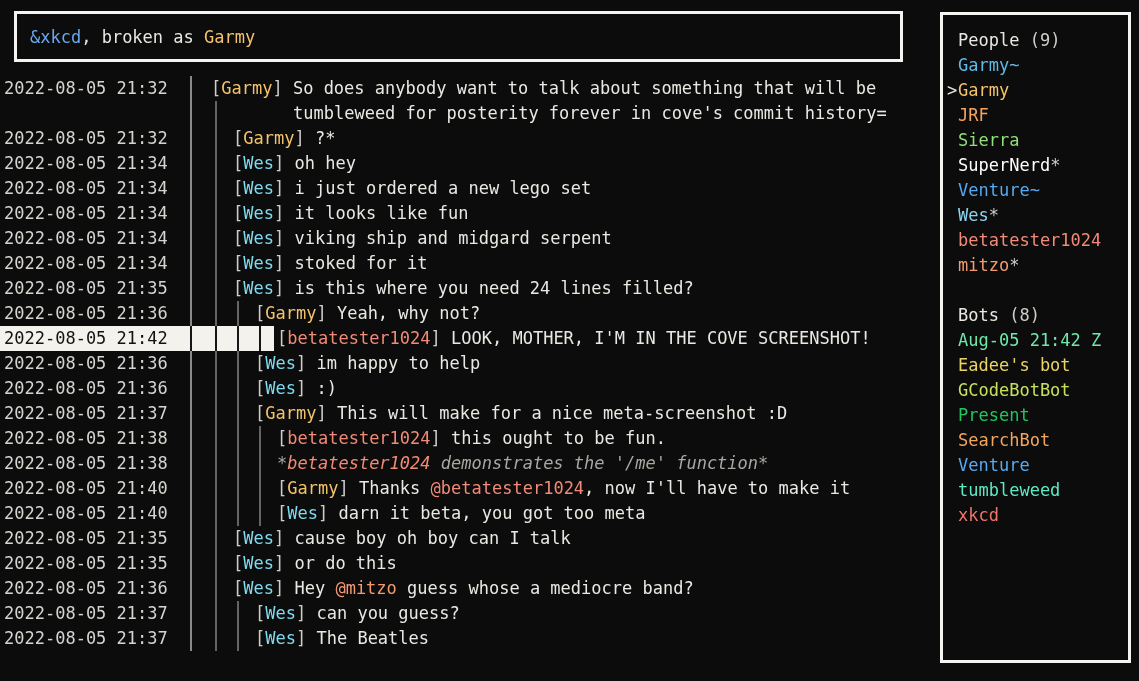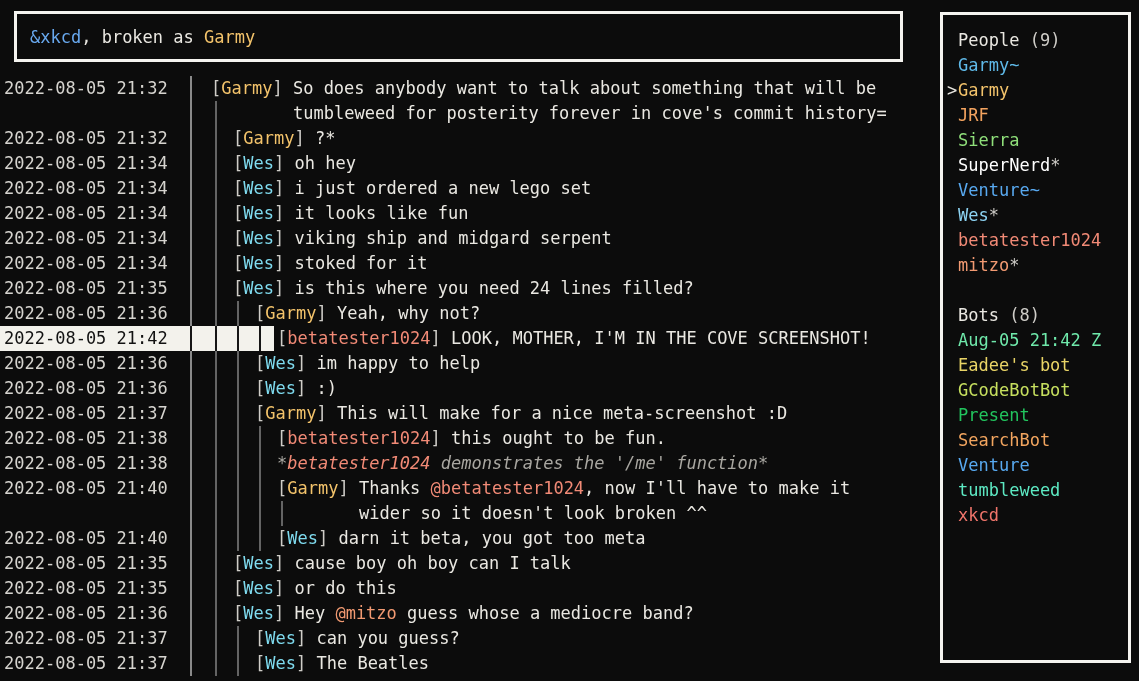--- a/index.html
+++ b/index.html
@@ -57,21 +57,20 @@
     <div class="crow"><span class="ts">2022-08-05 21:34</span><i class="pipe gut" style="left: 190px;"></i><i class="pipe" style="left: 215px;"></i><span class="msg" style="left: 233px;"><span style="color: rgb(207, 205, 200);">[</span><span class="bold" style="color: rgb(127, 219, 239);">Wes</span><span style="color: rgb(207, 205, 200);">] </span><span style="color: rgb(234, 232, 226);">stoked for it</span></span></div>
     <div class="crow"><span class="ts">2022-08-05 21:35</span><i class="pipe gut" style="left: 190px;"></i><i class="pipe" style="left: 215px;"></i><span class="msg" style="left: 233px;"><span style="color: rgb(207, 205, 200);">[</span><span class="bold" style="color: rgb(127, 219, 239);">Wes</span><span style="color: rgb(207, 205, 200);">] </span><span style="color: rgb(234, 232, 226);">is this where you need 24 lines filled?</span></span></div>
     <div class="crow"><span class="ts">2022-08-05 21:36</span><i class="pipe gut" style="left: 190px;"></i><i class="pipe" style="left: 215px;"></i><i class="pipe" style="left: 237px;"></i><span class="msg" style="left: 255px;"><span style="color: rgb(207, 205, 200);">[</span><span class="bold" style="color: rgb(243, 195, 107);">Garmy</span><span style="color: rgb(207, 205, 200);">] </span><span style="color: rgb(234, 232, 226);">Yeah, why not?</span></span></div>
     <div class="crow hl"><span class="hlbg"></span><span class="ts">2022-08-05 21:42</span><i class="pipe gut" style="left: 190px;"></i><i class="pipe" style="left: 215px;"></i><i class="pipe" style="left: 237px;"></i><i class="pipe" style="left: 259px;"></i><span class="msg" style="left: 277px;"><span style="color: rgb(207, 205, 200);">[</span><span class="bold" style="color: rgb(241, 138, 118);">betatester1024</span><span style="color: rgb(207, 205, 200);">] </span><span style="color: rgb(234, 232, 226);">LOOK, MOTHER, I'M IN THE COVE SCREENSHOT!</span></span></div>
     <div class="crow"><span class="ts">2022-08-05 21:36</span><i class="pipe gut" style="left: 190px;"></i><i class="pipe" style="left: 215px;"></i><i class="pipe" style="left: 237px;"></i><span class="msg" style="left: 255px;"><span style="color: rgb(207, 205, 200);">[</span><span class="bold" style="color: rgb(127, 219, 239);">Wes</span><span style="color: rgb(207, 205, 200);">] </span><span style="color: rgb(234, 232, 226);">im happy to help</span></span></div>
     <div class="crow"><span class="ts">2022-08-05 21:36</span><i class="pipe gut" style="left: 190px;"></i><i class="pipe" style="left: 215px;"></i><i class="pipe" style="left: 237px;"></i><span class="msg" style="left: 255px;"><span style="color: rgb(207, 205, 200);">[</span><span class="bold" style="color: rgb(127, 219, 239);">Wes</span><span style="color: rgb(207, 205, 200);">] </span><span style="color: rgb(234, 232, 226);">:)</span></span></div>
     <div class="crow"><span class="ts">2022-08-05 21:37</span><i class="pipe gut" style="left: 190px;"></i><i class="pipe" style="left: 215px;"></i><i class="pipe" style="left: 237px;"></i><span class="msg" style="left: 255px;"><span style="color: rgb(207, 205, 200);">[</span><span class="bold" style="color: rgb(243, 195, 107);">Garmy</span><span style="color: rgb(207, 205, 200);">] </span><span style="color: rgb(234, 232, 226);">This will make for a nice meta-screenshot :D</span></span></div>
     <div class="crow"><span class="ts">2022-08-05 21:38</span><i class="pipe gut" style="left: 190px;"></i><i class="pipe" style="left: 215px;"></i><i class="pipe" style="left: 237px;"></i><i class="pipe" style="left: 259px;"></i><span class="msg" style="left: 277px;"><span style="color: rgb(207, 205, 200);">[</span><span class="bold" style="color: rgb(241, 138, 118);">betatester1024</span><span style="color: rgb(207, 205, 200);">] </span><span style="color: rgb(234, 232, 226);">this ought to be fun.</span></span></div>
     <div class="crow"><span class="ts">2022-08-05 21:38</span><i class="pipe gut" style="left: 190px;"></i><i class="pipe" style="left: 215px;"></i><i class="pipe" style="left: 237px;"></i><i class="pipe" style="left: 259px;"></i><span class="msg" style="left: 277px;"><span class="it" style="color: rgb(169, 167, 161);">*</span><span class="bold it" style="color: rgb(241, 138, 118);">betatester1024</span><span class="it" style="color: rgb(169, 167, 161);"> demonstrates the '/me' function*</span></span></div>
     <div class="crow"><span class="ts">2022-08-05 21:40</span><i class="pipe gut" style="left: 190px;"></i><i class="pipe" style="left: 215px;"></i><i class="pipe" style="left: 237px;"></i><i class="pipe" style="left: 259px;"></i><span class="msg" style="left: 277px;"><span style="color: rgb(207, 205, 200);">[</span><span class="bold" style="color: rgb(243, 195, 107);">Garmy</span><span style="color: rgb(207, 205, 200);">] </span><span style="color: rgb(234, 232, 226);">Thanks </span><span class="bold" style="color: rgb(241, 138, 118);">@betatester1024</span><span style="color: rgb(234, 232, 226);">, now I'll have to make it</span></span></div>
-    <div class="crow"><span class="ts"></span><i class="pipe gut" style="left: 190px;"></i><i class="pipe" style="left: 215px;"></i><i class="pipe" style="left: 237px;"></i><i class="pipe" style="left: 259px;"></i><i class="pipe" style="left: 281px;"></i><span class="msg" style="left: 359px;"><span style="color: rgb(234, 232, 226);">wider so it doesn't look broken ^^</span></span></div>
     <div class="crow"><span class="ts">2022-08-05 21:40</span><i class="pipe gut" style="left: 190px;"></i><i class="pipe" style="left: 215px;"></i><i class="pipe" style="left: 237px;"></i><i class="pipe" style="left: 259px;"></i><span class="msg" style="left: 277px;"><span style="color: rgb(207, 205, 200);">[</span><span class="bold" style="color: rgb(127, 219, 239);">Wes</span><span style="color: rgb(207, 205, 200);">] </span><span style="color: rgb(234, 232, 226);">darn it beta, you got too meta</span></span></div>
     <div class="crow"><span class="ts">2022-08-05 21:35</span><i class="pipe gut" style="left: 190px;"></i><i class="pipe" style="left: 215px;"></i><span class="msg" style="left: 233px;"><span style="color: rgb(207, 205, 200);">[</span><span class="bold" style="color: rgb(127, 219, 239);">Wes</span><span style="color: rgb(207, 205, 200);">] </span><span style="color: rgb(234, 232, 226);">cause boy oh boy can I talk</span></span></div>
     <div class="crow"><span class="ts">2022-08-05 21:35</span><i class="pipe gut" style="left: 190px;"></i><i class="pipe" style="left: 215px;"></i><span class="msg" style="left: 233px;"><span style="color: rgb(207, 205, 200);">[</span><span class="bold" style="color: rgb(127, 219, 239);">Wes</span><span style="color: rgb(207, 205, 200);">] </span><span style="color: rgb(234, 232, 226);">or do this</span></span></div>
     <div class="crow"><span class="ts">2022-08-05 21:36</span><i class="pipe gut" style="left: 190px;"></i><i class="pipe" style="left: 215px;"></i><span class="msg" style="left: 233px;"><span style="color: rgb(207, 205, 200);">[</span><span class="bold" style="color: rgb(127, 219, 239);">Wes</span><span style="color: rgb(207, 205, 200);">] </span><span style="color: rgb(234, 232, 226);">Hey </span><span class="bold" style="color: rgb(242, 154, 114);">@mitzo</span><span style="color: rgb(234, 232, 226);"> guess whose a mediocre band?</span></span></div>
     <div class="crow"><span class="ts">2022-08-05 21:37</span><i class="pipe gut" style="left: 190px;"></i><i class="pipe" style="left: 215px;"></i><i class="pipe" style="left: 237px;"></i><span class="msg" style="left: 255px;"><span style="color: rgb(207, 205, 200);">[</span><span class="bold" style="color: rgb(127, 219, 239);">Wes</span><span style="color: rgb(207, 205, 200);">] </span><span style="color: rgb(234, 232, 226);">can you guess?</span></span></div>
     <div class="crow"><span class="ts">2022-08-05 21:37</span><i class="pipe gut" style="left: 190px;"></i><i class="pipe" style="left: 215px;"></i><i class="pipe" style="left: 237px;"></i><span class="msg" style="left: 255px;"><span style="color: rgb(207, 205, 200);">[</span><span class="bold" style="color: rgb(127, 219, 239);">Wes</span><span style="color: rgb(207, 205, 200);">] </span><span style="color: rgb(234, 232, 226);">The Beatles</span></span></div>
   </div>
 
 <div class="sidebar">
   <div class="srow"><span class="mark"> </span><span class="bold">People</span><span class="count"> (9)</span></div>

